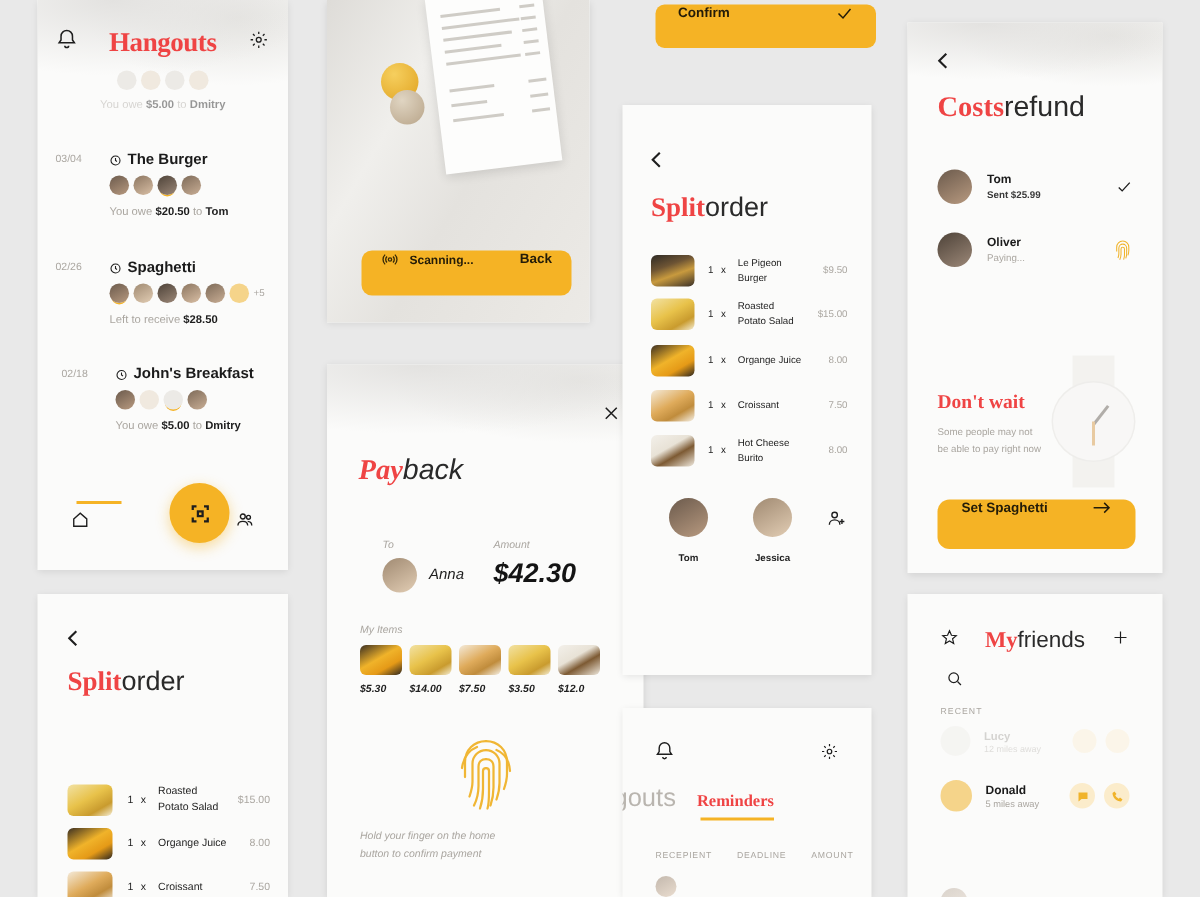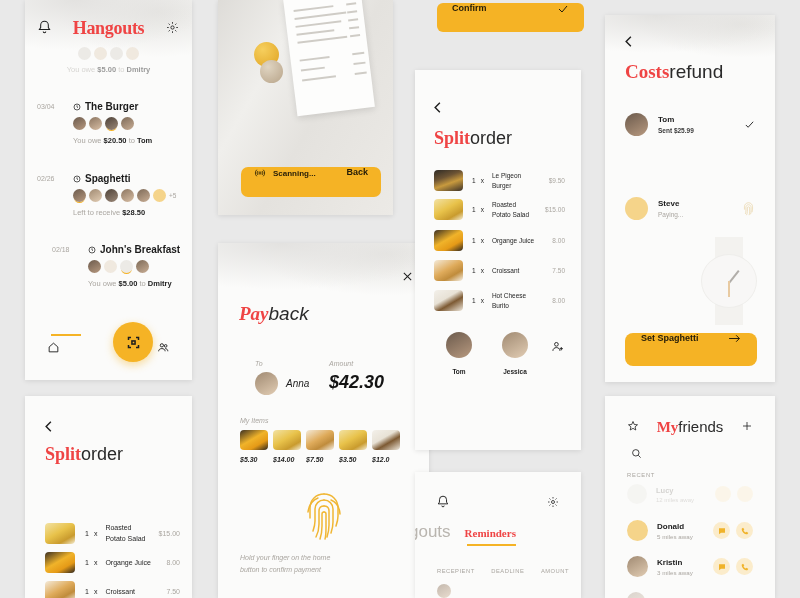--- a/index.html
+++ b/index.html
@@ -161,21 +161,21 @@
             <span class="av yellow" style="width:13px;height:13px;"></span>
             <span class="muted" style="font-size:6.5px;">+5</span>
           </div>
           <div style="font-size:7.5px;margin-top:6px;">
             <span class="muted">Left to receive </span><span class="dark">$28.50</span>
           </div>
         </div>
       </div>
     </div>
 
-    <div style="position:absolute;left:15px;top:244px;width:100%;">
+    <div style="position:absolute;left:4px;top:244px;width:100%;">
       <div style="display:flex;align-items:flex-start;padding:0 12px;">
         <span class="muted" style="font-size:7px;width:36px;padding-top:2px;">02/18</span>
         <div>
           <div style="display:flex;align-items:center;gap:4px;">
             <svg width="8" height="8" viewBox="0 0 24 24" fill="none" stroke="#1e1e1e" stroke-width="2.2">
                 <circle cx="12" cy="12" r="9"></circle>
                 <path d="M12 7v5l3 2"></path>
               </svg>
             <span style="font-size:10px;font-weight:bold;color:#1b1b1b;">John's Breakfast</span>
           </div>
@@ -495,45 +495,52 @@
       <span class="av g1" style="width:23px;height:23px;"></span>
       <span style="margin-left:10px;flex:1;">
         <span style="font-size:8px;font-weight:bold;color:#1b1b1b;display:block;">Tom</span>
         <span style="font-size:6.5px;font-weight:bold;color:#3a3a3a;display:block;margin-top:3px;">Sent $25.99</span>
       </span>
       <svg width="11" height="11" viewBox="0 0 24 24" fill="none" stroke="#1e1e1e" stroke-width="2">
           <path d="M4 13l5 5L20 6"></path>
         </svg>
     </div>
 
-
-    <div style="position:absolute;left:20px;top:182px;width:130px;display:flex;align-items:center;">
-      <span class="av yellow" style="width:23px;height:23px;"></span>
+    <div style="position:absolute;left:20px;top:140px;width:130px;display:flex;align-items:center;">
+      <span class="av g3" style="width:23px;height:23px;"></span>
       <span style="margin-left:10px;flex:1;">
-        <span style="font-size:8px;font-weight:bold;color:#1b1b1b;display:block;">Steve</span>
+        <span style="font-size:8px;font-weight:bold;color:#1b1b1b;display:block;">Oliver</span>
         <span class="muted" style="font-size:6.5px;display:block;margin-top:3px;">Paying...</span>
       </span>
-      <svg width="13" height="15" viewBox="0 0 22 26" fill="none" stroke="#e8d3a6" stroke-width="1.2">
+      <svg width="13" height="15" viewBox="0 0 22 26" fill="none" stroke="#f0b32a" stroke-width="1.2">
         <path d="M11 3c-4 0-7 3-7 7v5"></path>
           <path d="M11 3c4 0 7 3 7 7v4c0 2-.5 4-1 5.5"></path>
         <path d="M11 6.5c-2.5 0-4.5 2-4.5 4.5v6c0 2-.5 4-1 5.5"></path>
           <path d="M11 6.5c2.5 0 4.5 2 4.5 4.5v6.5c0 2-.5 4-1 5.5"></path>
         <path d="M11 10c-1.5 0-2 1-2 2v6c0 2.5-.5 4.5-1.5 6.5"></path>
           <path d="M11 10c1.5 0 2 1 2 2v7c0 2.5-.5 4-1 5.5"></path>
       </svg>
     </div>
 
+
     <div style="position:absolute;right:18px;top:222px;width:56px;height:88px;opacity:.5;">
       <div style="position:absolute;left:14px;top:0;width:28px;height:26px;background:#eceae6;"></div>
       <div style="position:absolute;left:14px;bottom:0;width:28px;height:26px;background:#eceae6;"></div>
       <div style="position:absolute;left:0;top:17px;width:56px;height:54px;border-radius:50%;background:#f6f5f3;border:1px solid #e3e1dd;"></div>
       <div style="position:absolute;left:27px;top:30px;width:1.5px;height:16px;background:#6a625a;transform:rotate(38deg);transform-origin:bottom;"></div>
       <div style="position:absolute;left:27px;top:44px;width:1.5px;height:16px;background:#d79a4a;"></div>
     </div>
 
+    <div style="position:absolute;left:20px;top:245px;width:100px;">
+      <div class="ttl ttl-b" style="font-size:13px;">Don't wait</div>
+      <div class="muted" style="font-size:6.5px;line-height:1.7;margin-top:7px;">
+        <div>Some people may not</div>
+        <div>be able to pay right now</div>
+      </div>
+    </div>
 
     <div class="pill" style="position:absolute;left:20px;bottom:16px;width:132px;height:33px;padding:0 16px;border-radius:8px;">
       <span style="font-size:9px;">Set Spaghetti</span>
       <svg width="13" height="11" viewBox="0 0 24 18" fill="none" stroke="#241c08" stroke-width="1.8">
           <path d="M2 9h19M15 3l6 6-6 6"></path>
         </svg>
     </div>
   </div>
 
   <div class="panel" style="left:605px; top:396px; width:170px; height:202px;">
@@ -583,36 +590,19 @@
             <path d="M3 4h18v13H9l-6 5z"></path>
           </svg>
       </span>
       <span style="width:17px;height:17px;border-radius:50%;background:#fbeccb;display:flex;align-items:center;justify-content:center;">
         <svg width="8" height="8" viewBox="0 0 24 24" fill="#f0b32a">
             <path d="M6 2l4 5-2.5 2.5a13 13 0 0 0 7 7L17 14l5 4-3 4C10 22 2 14 2 5z"></path>
           </svg>
       </span>
     </div>
 
-    <div style="position:absolute;left:22px;top:160px;width:126px;display:flex;align-items:center;">
-      <span class="av g5" style="width:21px;height:21px;"></span>
-      <span style="margin-left:9px;flex:1;">
-        <span style="font-size:8px;font-weight:bold;color:#1b1b1b;display:block;">Kristin</span>
-        <span class="muted" style="font-size:6.2px;display:block;margin-top:2px;">3 miles away</span>
-      </span>
-      <span style="width:17px;height:17px;border-radius:50%;background:#fbeccb;display:flex;align-items:center;justify-content:center;margin-right:6px;">
-        <svg width="8" height="8" viewBox="0 0 24 24" fill="#f0b32a">
-            <path d="M3 4h18v13H9l-6 5z"></path>
-          </svg>
-      </span>
-      <span style="width:17px;height:17px;border-radius:50%;background:#fbeccb;display:flex;align-items:center;justify-content:center;">
-        <svg width="8" height="8" viewBox="0 0 24 24" fill="#f0b32a">
-            <path d="M6 2l4 5-2.5 2.5a13 13 0 0 0 7 7L17 14l5 4-3 4C10 22 2 14 2 5z"></path>
-          </svg>
-      </span>
-    </div>
 
     <div style="position:absolute;left:22px;top:196px;opacity:.3;">
       <span class="av g2" style="width:18px;height:18px;"></span>
     </div>
   </div>
 
 </div>
 
 </body></html>

